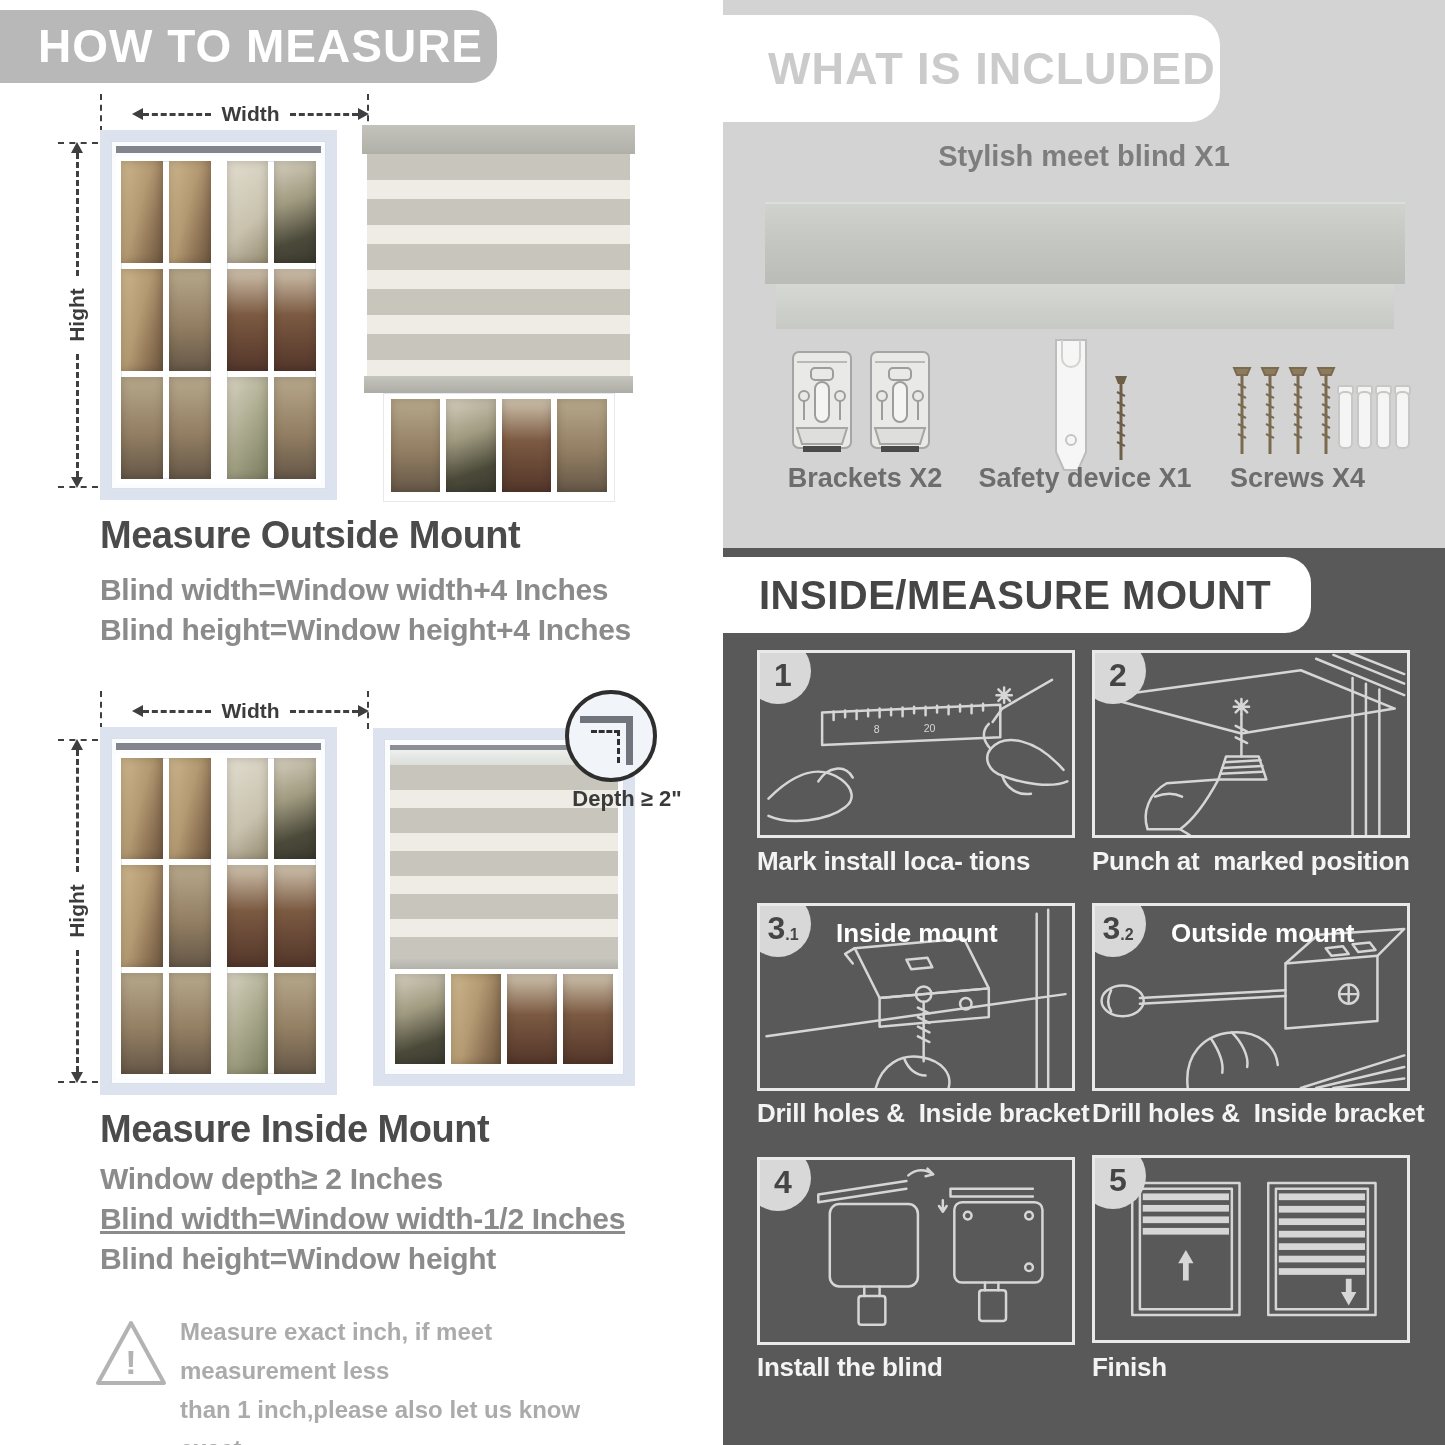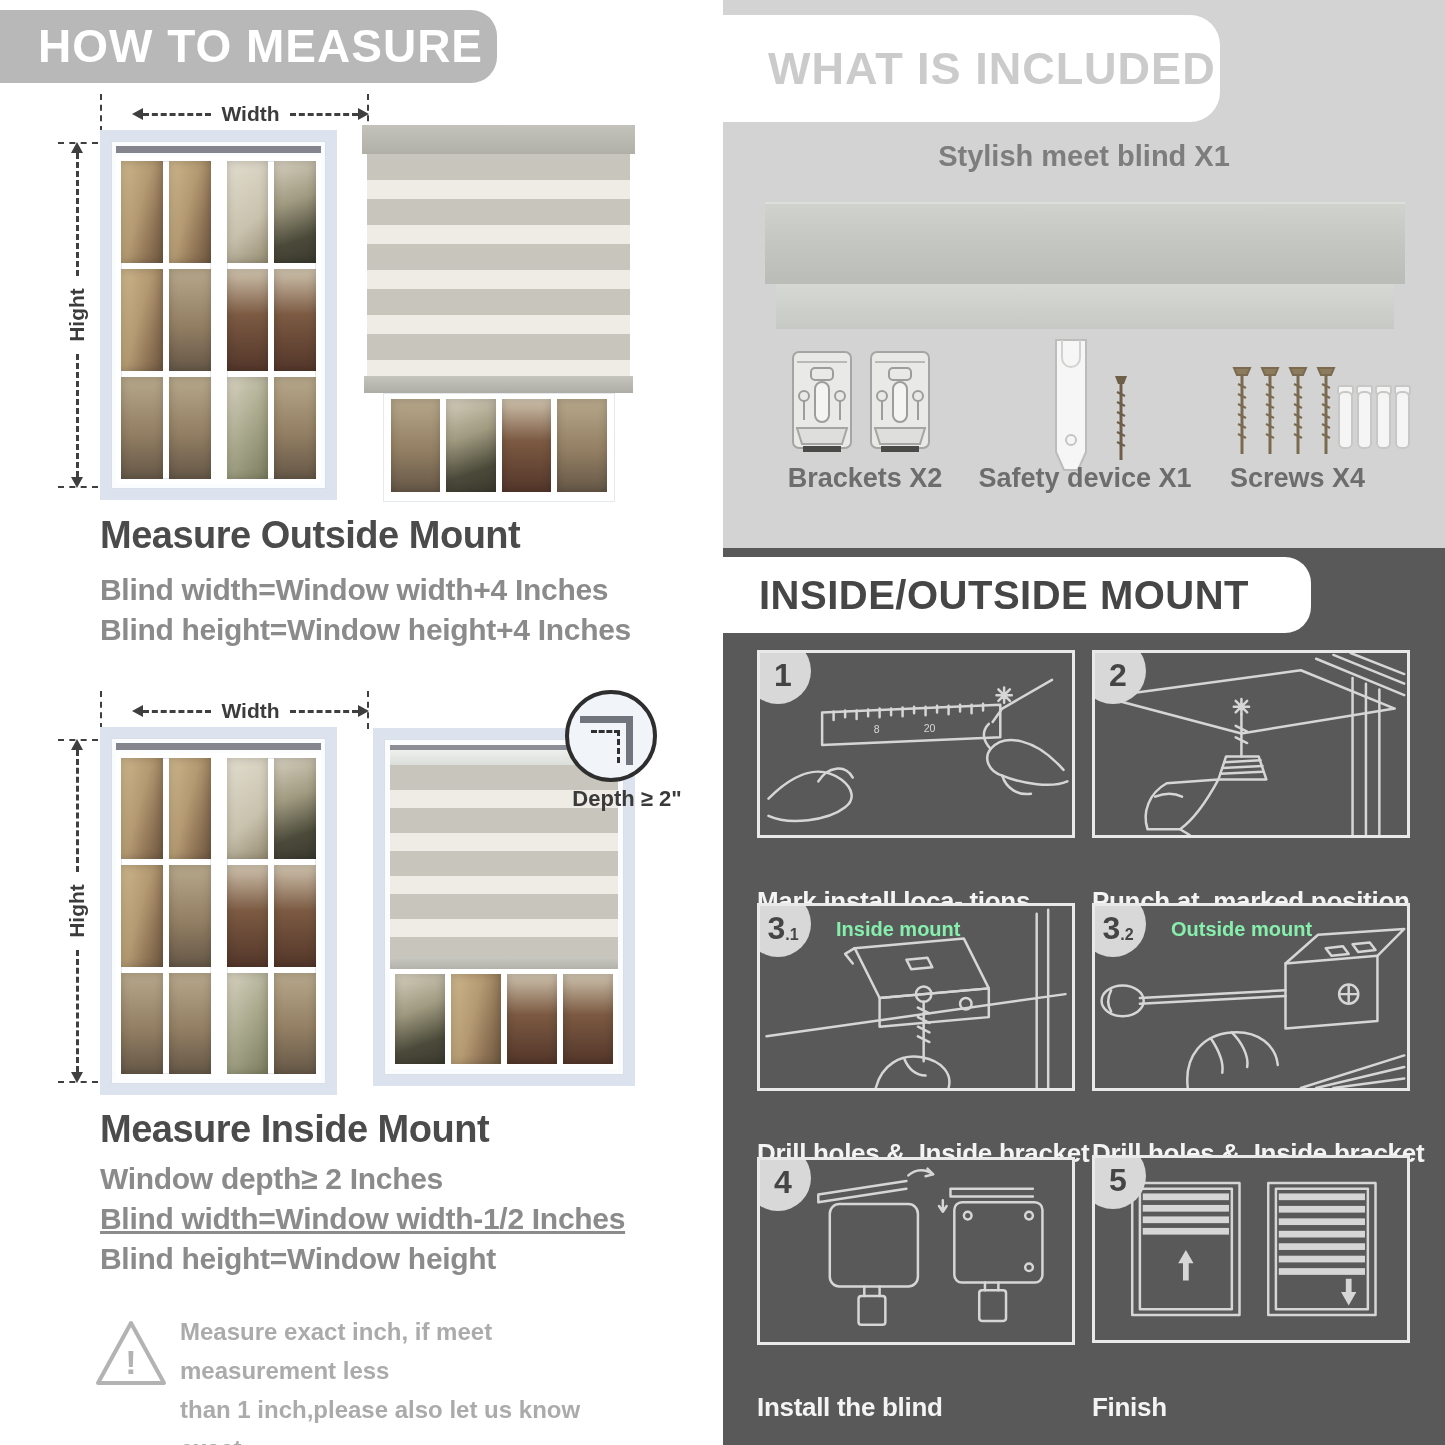--- a/index.html
+++ b/index.html
@@ -92,22 +92,22 @@
     background:linear-gradient(180deg,#d6d8d3,#c7c9c4);}
   .part-lbl{font-size:27px;font-weight:bold;color:#6d6d6d;text-align:center;}
 
   
   .step-box{width:318px;height:188px;border:3px solid #e9e9e9;box-sizing:border-box;
     overflow:hidden;background:#59595a;}
   .badge{position:absolute;left:-15px;top:-15px;width:66px;height:66px;border-radius:50%;
     background:#d8d8d8;display:flex;align-items:center;justify-content:center;}
   .badge .n{font-size:32px;font-weight:bold;color:#454545;margin-left:10px;margin-top:8px;}
   .badge .s{font-size:16px;font-weight:bold;color:#454545;margin-top:22px;}
-  .step-title{position:absolute;left:76px;top:12px;font-size:20px;font-weight:bold;color:#86efac;}
-  .step-cap{font-size:26px;font-weight:bold;color:#f4f4f4;white-space:pre-wrap;letter-spacing:-.3px;margin-top:40px;}
+  .step-title{position:absolute;left:76px;top:12px;font-size:26px;font-weight:bold;color:#ffffff;}
+  .step-cap{font-size:26px;font-weight:bold;color:#f4f4f4;white-space:pre-wrap;letter-spacing:-.3px;}
   .draw{position:absolute;left:0;top:0;width:100%;height:100%;}
   .ln{stroke:#d6d6d6;fill:none;stroke-width:2.6;stroke-linecap:round;stroke-linejoin:round;}
   .fl{fill:#d6d6d6;stroke:none;}
 
   
   .warn-svg{width:78px;height:76px;}
 </style>
 </head>
 <body>
 
@@ -344,21 +344,21 @@
       <rect x="59" y="14" width="15" height="8" rx="2"></rect>
         <rect x="60" y="20" width="13" height="56" rx="5"></rect>
     </g>
   </svg>
 </div>
 
 <div class="abs part-lbl" style="left:770px;top:463px;width:190px;">Brackets X2</div>
 <div class="abs part-lbl" style="left:960px;top:463px;width:250px;">Safety device X1</div>
 <div class="abs part-lbl" style="left:1200px;top:463px;width:195px;">Screws X4</div>
 
-<div class="abs banner3">INSIDE/OUTSIDE MOUNT</div>
+<div class="abs banner3">INSIDE/MEASURE MOUNT</div>
 
 <div class="abs step-box" style="left:757px;top:650px;">
   <svg class="draw" viewBox="0 0 320 190">
     <path class="ln" d="M62,62 L248,54 M62,62 L62,96 M62,96 L248,88 M248,54 L248,88"></path>
     <path class="ln" d="M74,61 v9 M86,60 v7 M98,60 v9 M110,59 v7 M122,58 v9 M134,58 v7 M146,57 v9 M158,56 v7 M170,56 v9 M182,55 v7 M194,55 v9 M206,54 v7 M218,54 v9 M230,53 v7"></path>
     <text x="116" y="84" font-size="11" fill="#d6d6d6" font-family="Liberation Sans, sans-serif">8</text>
     <text x="168" y="82" font-size="11" fill="#d6d6d6" font-family="Liberation Sans, sans-serif">20</text>
     <path class="ln" d="M244,44 L260,44 M252,36 L252,52 M246,38 L258,50 M246,50 L258,38"></path>
     <path class="ln" d="M6,152 C38,120 62,118 82,132 C94,141 97,153 86,161 C68,175 28,180 6,170"></path>
     <path class="ln" d="M58,134 C68,118 86,116 94,130"></path>

